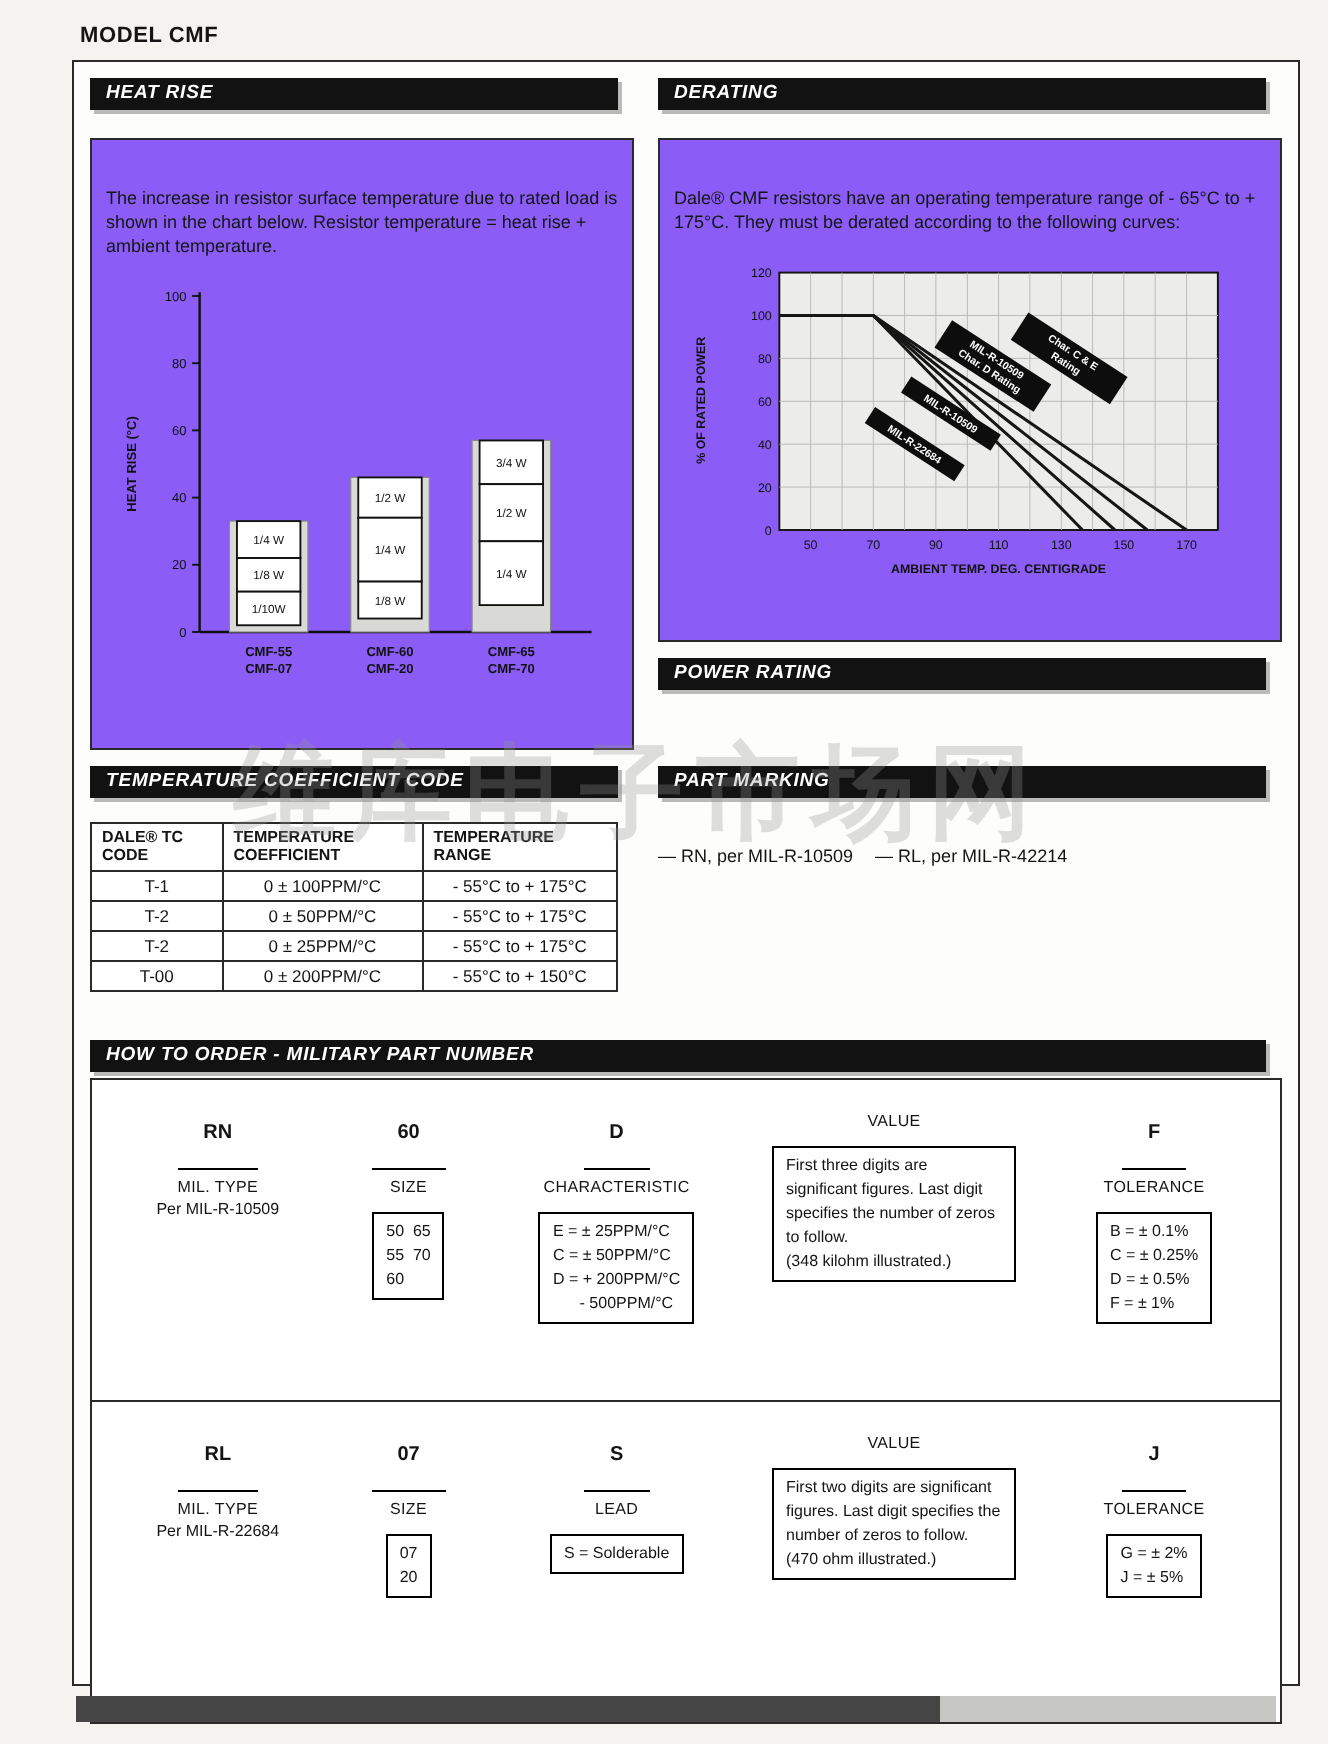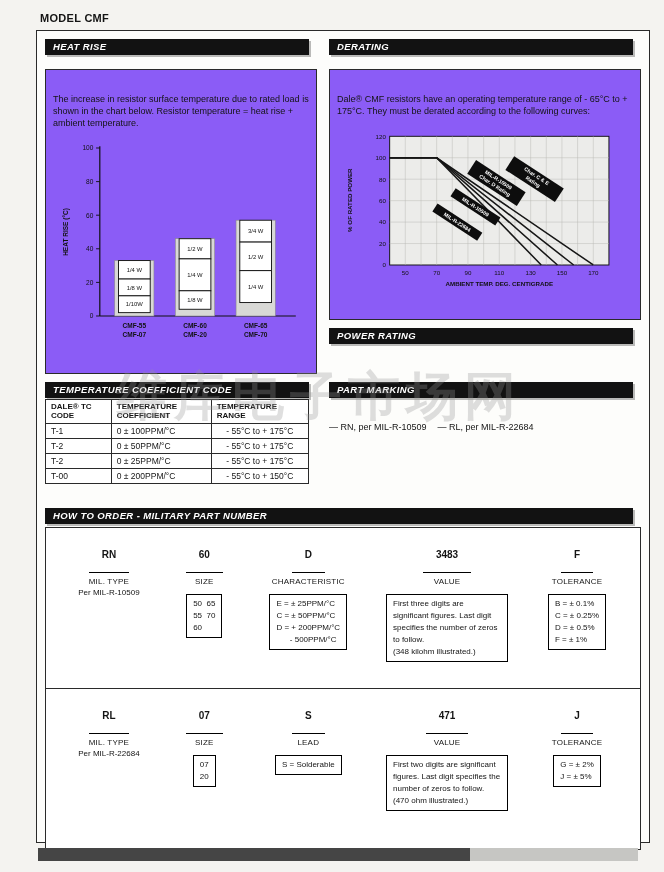--- a/index.html
+++ b/index.html
@@ -48,22 +48,22 @@
   .grid { stroke:#b9b9b6; stroke-width:.5; }
   .curve { fill:none; stroke:#161616; stroke-width:1.6; }
   .ribbon rect { fill:#0d0d0d; }
   .ribbon text { fill:#fff; font-size:5.5px; font-weight:bold; text-anchor:middle; }
   .dr-xtick { font-size:6.5px; text-anchor:middle; fill:#111; }
   .dr-ytick { font-size:6.5px; text-anchor:end; fill:#111; }
 
   .power-sec { margin-top:8px; }
 
   
-  .tc-table { width:calc(100% - 8px); border-collapse:collapse; margin-top:1px; font-size:8.5px; background:#fff; }
-  .tc-table th, .tc-table td { border:1px solid #2a2a2a; padding:2px 5px; }
+  .tc-table { width:calc(100% - 8px); border-collapse:collapse; margin-top:12px; font-size:8.5px; background:#fff; }
+  .tc-table th, .tc-table td { border:1px solid #2a2a2a; padding:2px 5px;text-align:center; }
   .tc-table th { font-size:8px; text-align:left; vertical-align:top; line-height:1.2; }
   .tc-table th:nth-child(1) { width:25%; }
   .tc-table th:nth-child(2) { width:38%; }
   .tc-table th:nth-child(3) { width:37%; }
   .tc-table td { height:15px; }
   .tc-table td:nth-child(3) { text-align:center; }
 
   .pm-box { margin-top:24px; display:flex; flex-direction:row; align-items:center; gap:11px; font-size:9px; }
 
   
@@ -287,21 +287,21 @@
             <td>- 55°C to + 150°C</td>
           </tr>
         </tbody>
       </table>
     </div>
 
     <div class="rcol">
       <div class="secbar">PART MARKING</div>
       <div class="pm-box">
           <div>— RN, per MIL-R-10509</div>
-          <div>— RL, per MIL-R-22684</div>
+          <div>— RL, per MIL-R-42214</div>
         </div>
     </div>
   </div>
 
   <div class="order-sec">
     <div class="secbar">HOW TO ORDER - MILITARY PART NUMBER</div>
     <div class="order-box">
 
       <div class="order-grid">
         <div class="ocol c0">
@@ -313,21 +313,20 @@
           <div><span class="oval">60</span></div>
           <div class="olabel">SIZE</div>
           <div class="obox"><div>50  65</div><div>55  70</div><div>60</div></div>
         </div>
         <div class="ocol c2">
           <div><span class="oval">D</span></div>
           <div class="olabel">CHARACTERISTIC</div>
           <div class="obox"><div>E = ± 25PPM/°C</div><div>C = ± 50PPM/°C</div><div>D = + 200PPM/°C</div><div>      - 500PPM/°C</div></div>
         </div>
         <div class="ocol c3">
-          <div><span class="oval">3483</span></div>
           <div class="olabel">VALUE</div>
           <div class="obox wrapbox"><div>First three digits are significant figures.  Last digit specifies the number of zeros to follow.</div><div>(348 kilohm illustrated.)</div></div>
         </div>
         <div class="ocol c4">
           <div><span class="oval">F</span></div>
           <div class="olabel">TOLERANCE</div>
           <div class="obox"><div>B = ± 0.1%</div><div>C = ± 0.25%</div><div>D = ± 0.5%</div><div>F = ± 1%</div></div>
         </div>
       </div>
 
@@ -343,21 +342,20 @@
           <div><span class="oval">07</span></div>
           <div class="olabel">SIZE</div>
           <div class="obox"><div>07</div><div>20</div></div>
         </div>
         <div class="ocol c2">
           <div><span class="oval">S</span></div>
           <div class="olabel">LEAD</div>
           <div class="obox"><div>S = Solderable</div></div>
         </div>
         <div class="ocol c3">
-          <div><span class="oval">471</span></div>
           <div class="olabel">VALUE</div>
           <div class="obox wrapbox"><div>First two digits are significant figures.  Last digit specifies the number of zeros to follow.</div><div>(470 ohm illustrated.)</div></div>
         </div>
         <div class="ocol c4">
           <div><span class="oval">J</span></div>
           <div class="olabel">TOLERANCE</div>
           <div class="obox"><div>G = ± 2%</div><div>J = ± 5%</div></div>
         </div>
       </div>
 

